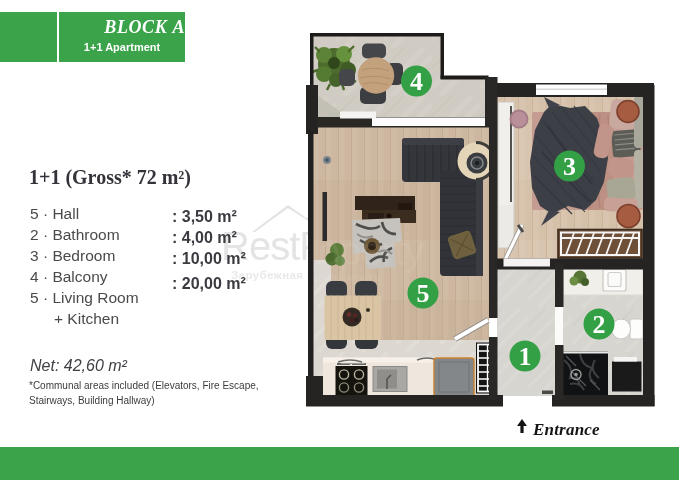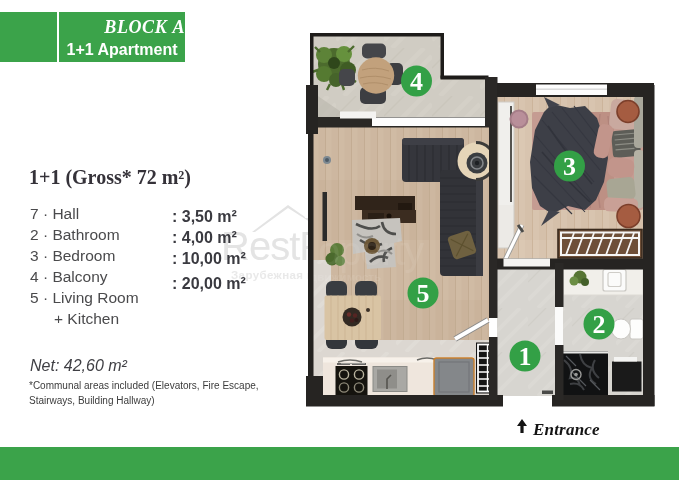--- a/index.html
+++ b/index.html
@@ -20,27 +20,27 @@
 </div>
 
 <div class="abs" style="left:0;top:12px;width:185px;height:50px;background:#3ba34a;z-index:2;"></div>
 
 <div class="abs" style="left:57px;top:12px;width:2px;height:50px;background:#fff;z-index:3;"></div>
 
 <div class="abs" style="left:59px;top:17px;width:126px;text-align:right;z-index:3;color:#fff;
      font-family:'Liberation Serif',serif;font-weight:bold;font-style:italic;font-size:18px;letter-spacing:0.6px;">BLOCK&nbsp;A</div>
 
 <div class="abs" style="left:59px;top:41px;width:126px;text-align:center;z-index:3;color:#fff;
-     font-weight:bold;font-size:16px;">1+1 Apartment</div>
+     font-weight:bold;font-size:11px;">1+1 Apartment</div>
 
 <div class="abs" style="left:29px;top:166px;z-index:2;color:#353239;
      font-family:'Liberation Serif',serif;font-weight:bold;font-size:20px;">1+1 (Gross* 72 m²)</div>
 
 <div class="abs" style="left:30px;top:204px;z-index:2;color:#4a4a4c;font-size:15.5px;line-height:20.9px;">
-  <div>7 · Hall</div>
+  <div>5 · Hall</div>
   <div>2 · Bathroom</div>
   <div>3 · Bedroom</div>
   <div>4 · Balcony</div>
   <div>5 · Living Room</div>
   <div style="padding-left:24px;">+ Kitchen</div>
 </div>
 
 <div class="abs" style="left:172px;top:206px;z-index:2;color:#3a3a40;font-size:16px;font-weight:bold;line-height:21.2px;">
   <div>: 3,50 m²</div>
   <div>: 4,00 m²</div>

